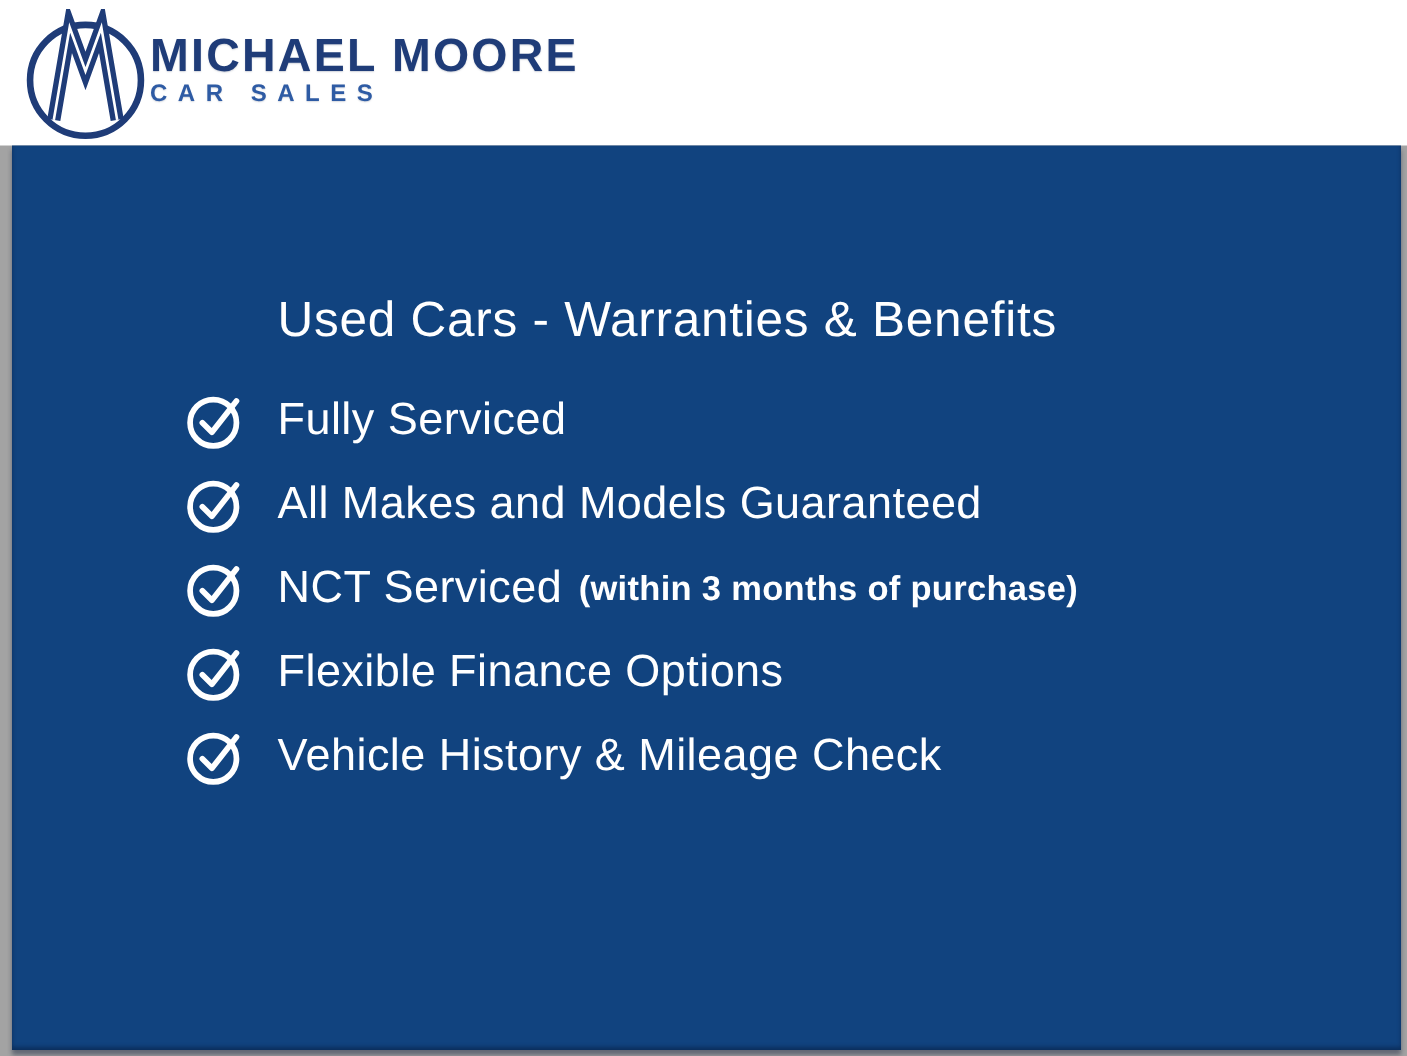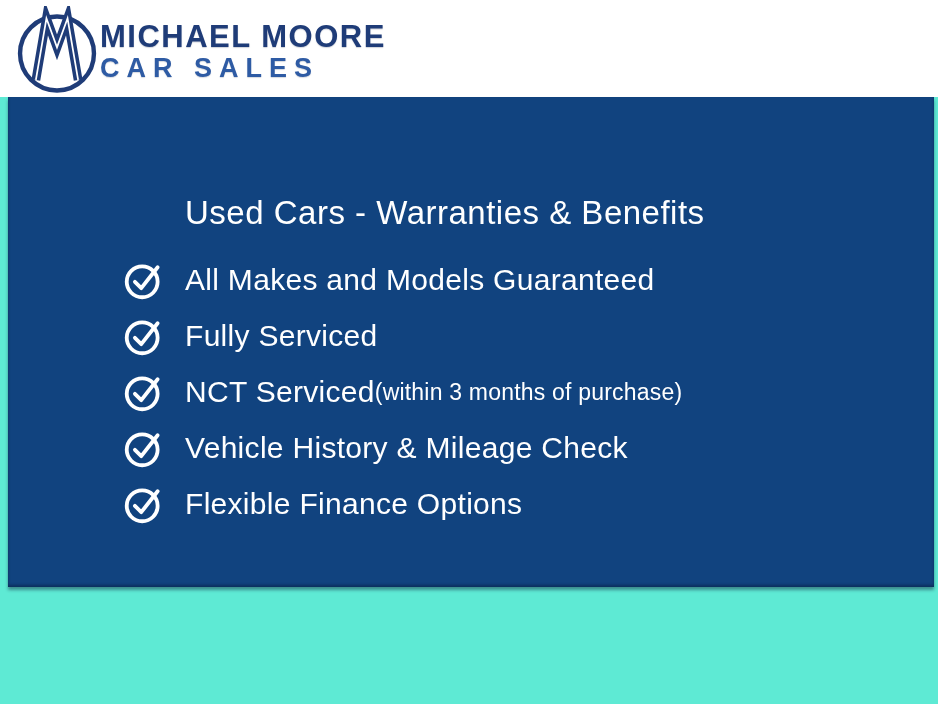--- a/index.html
+++ b/index.html
@@ -5,21 +5,21 @@
   html, body {
     margin: 0;
     padding: 0;
     background: #ffffff;
     font-family: "Liberation Sans", sans-serif;
   }
   .stage {
     position: relative;
     width: 938px;
     height: 704px;
-    background: #5eead4;
+    background: #a3a3a3;
     overflow: hidden;
   }
 
   
   .header {
     position: absolute;
     left: 0; top: 0;
     width: 938px;
     height: 97px;
     background: #ffffff;
@@ -39,35 +39,35 @@
   .brand-name {
     font-size: 31px;
     font-weight: bold;
     letter-spacing: 1.5px;
     color: #1f3c78;
     line-height: 1.0;
     text-shadow: 0 1px 1px rgba(120,130,150,0.35);
   }
   .brand-sub {
     margin-top: 3px;
-    font-size: 27px;
+    font-size: 16px;
     font-weight: bold;
     letter-spacing: 7px;
     color: #2e5ba4;
     line-height: 1.0;
     text-shadow: 0 1px 1px rgba(120,130,150,0.3);
   }
 
   
   .panel {
     position: absolute;
     left: 8px;
     top: 97px;
     width: 926px;
-    height: 490px;
+    height: 603px;
     background: #11437f;
     box-shadow: 0 3px 3px rgba(20, 30, 60, 0.45),
                 inset 0 -2px 3px rgba(0, 10, 30, 0.35);
   }
   .panel-content {
     position: absolute;
     left: 116px;
     top: 95px;
     color: #ffffff;
   }
@@ -90,21 +90,23 @@
     height: 40px;
     margin-right: 21px;
     flex: 0 0 auto;
   }
   .benefit-label {
     font-size: 30px;
     letter-spacing: 0.3px;
   }
   .benefit-note {
     font-size: 23px;
+    margin-left: 11px;
     letter-spacing: 0.2px;
+    font-weight: bold;
   }
 </style>
 </head>
 <body>
 
 <div class="stage">
 
   <div class="header">
     <svg class="logo-mark" viewBox="0 0 100 100" aria-hidden="true">
       <circle cx="50" cy="54" r="42" fill="none" stroke="#1f3c78" stroke-width="5"></circle>
@@ -120,53 +122,53 @@
   <div class="panel">
     <div class="panel-content">
 
       <div class="panel-title">Used Cars - Warranties &amp; Benefits</div>
 
       <div class="benefit-row">
         <svg class="check-icon" viewBox="0 0 44 44" aria-hidden="true">
           <circle cx="20" cy="24" r="17" fill="none" stroke="#ffffff" stroke-width="4.2"></circle>
           <path d="M12 24 L19 31 L37 8" fill="none" stroke="#ffffff" stroke-width="4.2" stroke-linecap="round" stroke-linejoin="round"></path>
         </svg>
-        <span class="benefit-label">All Makes and Models Guaranteed</span>
+        <span class="benefit-label">Fully Serviced</span>
       </div>
 
       <div class="benefit-row">
         <svg class="check-icon" viewBox="0 0 44 44" aria-hidden="true">
           <circle cx="20" cy="24" r="17" fill="none" stroke="#ffffff" stroke-width="4.2"></circle>
           <path d="M12 24 L19 31 L37 8" fill="none" stroke="#ffffff" stroke-width="4.2" stroke-linecap="round" stroke-linejoin="round"></path>
         </svg>
-        <span class="benefit-label">Fully Serviced</span>
+        <span class="benefit-label">All Makes and Models Guaranteed</span>
       </div>
 
       <div class="benefit-row">
         <svg class="check-icon" viewBox="0 0 44 44" aria-hidden="true">
           <circle cx="20" cy="24" r="17" fill="none" stroke="#ffffff" stroke-width="4.2"></circle>
           <path d="M12 24 L19 31 L37 8" fill="none" stroke="#ffffff" stroke-width="4.2" stroke-linecap="round" stroke-linejoin="round"></path>
         </svg>
         <span class="benefit-label">NCT Serviced</span>
         <span class="benefit-note">(within 3 months of purchase)</span>
       </div>
 
 
       <div class="benefit-row">
         <svg class="check-icon" viewBox="0 0 44 44" aria-hidden="true">
           <circle cx="20" cy="24" r="17" fill="none" stroke="#ffffff" stroke-width="4.2"></circle>
           <path d="M12 24 L19 31 L37 8" fill="none" stroke="#ffffff" stroke-width="4.2" stroke-linecap="round" stroke-linejoin="round"></path>
         </svg>
-        <span class="benefit-label">Vehicle History &amp; Mileage Check</span>
+        <span class="benefit-label">Flexible Finance Options</span>
       </div>
 
       <div class="benefit-row">
         <svg class="check-icon" viewBox="0 0 44 44" aria-hidden="true">
           <circle cx="20" cy="24" r="17" fill="none" stroke="#ffffff" stroke-width="4.2"></circle>
           <path d="M12 24 L19 31 L37 8" fill="none" stroke="#ffffff" stroke-width="4.2" stroke-linecap="round" stroke-linejoin="round"></path>
         </svg>
-        <span class="benefit-label">Flexible Finance Options</span>
+        <span class="benefit-label">Vehicle History &amp; Mileage Check</span>
       </div>
 
     </div>
   </div>
 
 </div>
 
 </body></html>

